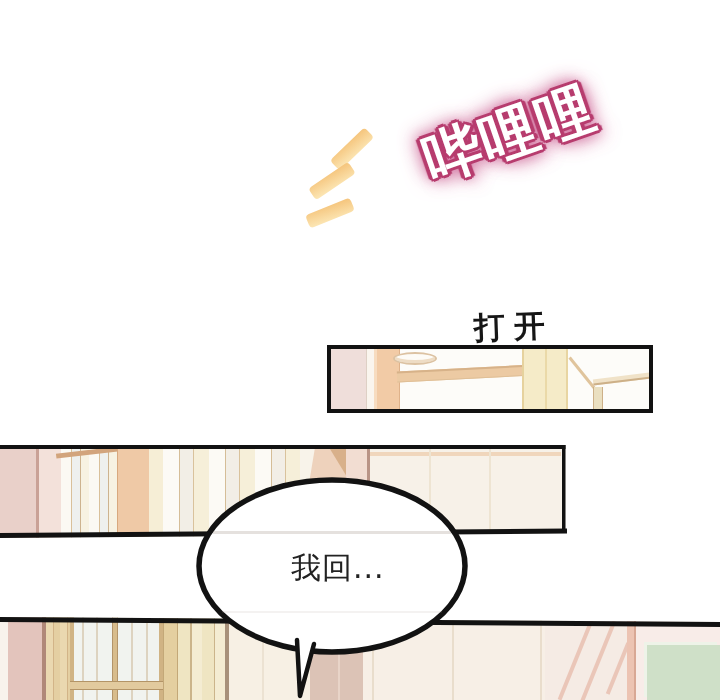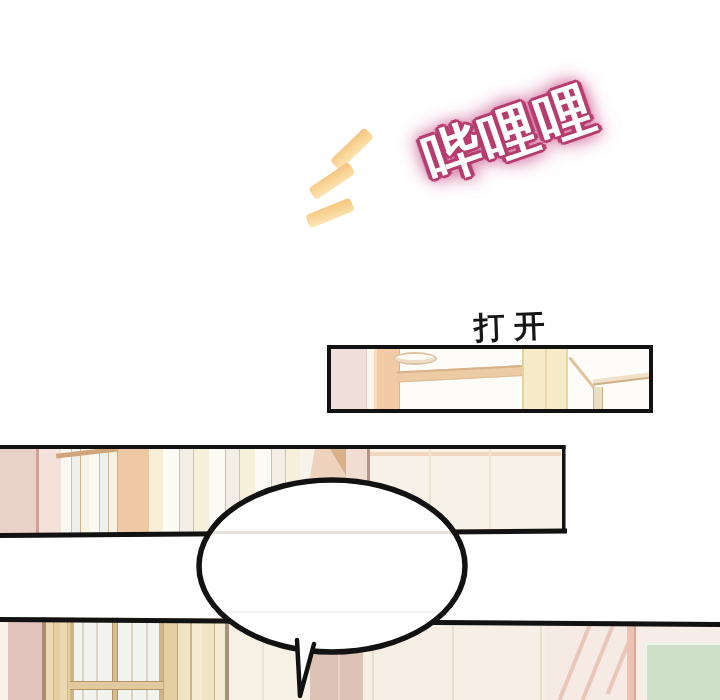--- a/index.html
+++ b/index.html
@@ -209,14 +209,15 @@
     <div class="abs p3-mint"></div>
   </div>
   <div class="abs p3-tborder"></div>
 
   <svg class="abs bubble-svg" viewBox="0 0 300 240">
     <ellipse cx="142" cy="96" rx="133" ry="86" fill="#ffffff" stroke="#121212" stroke-width="5.5"></ellipse>
     <path d="M107,170 L110,226 L124,174" fill="#ffffff" stroke="#121212" stroke-width="4.5" stroke-linejoin="round" stroke-linecap="round"></path>
   </svg>
   <div class="abs bubble-faint1"></div>
   <div class="abs bubble-faint2"></div>
+  <div class="abs bubble-text">我回...</div>
 
 </div>
 
 </body></html>

